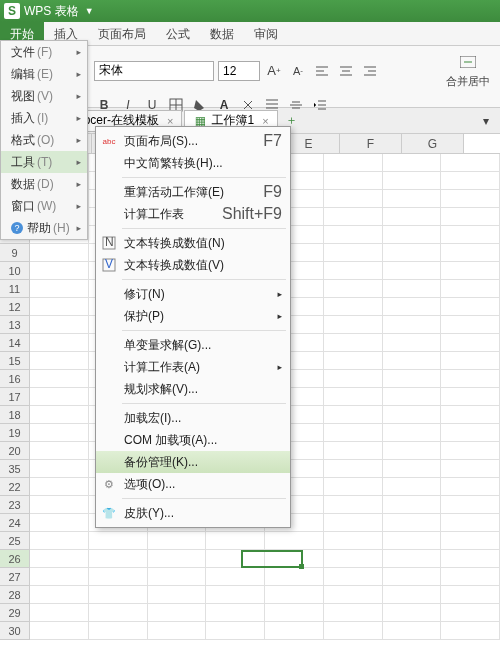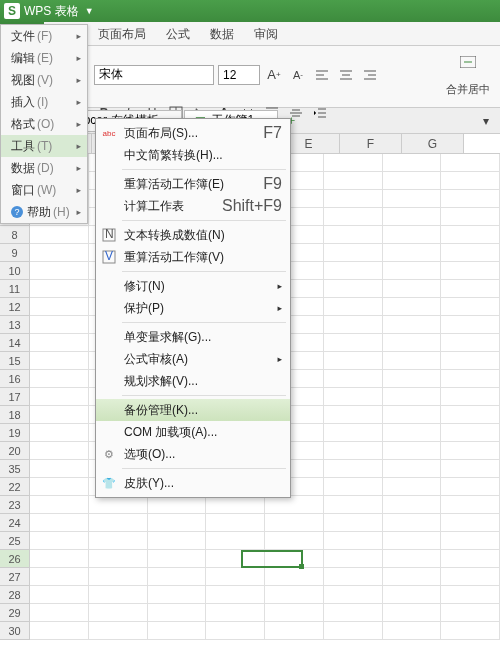--- a/index.html
+++ b/index.html
@@ -4,21 +4,21 @@
 <style>
 *{box-sizing:border-box;margin:0;padding:0;font-family:"Microsoft YaHei","SimSun",sans-serif;font-size:12px;user-select:none}
 body{width:500px;height:658px;background:#fff;overflow:hidden;position:relative}
 .titlebar{height:22px;background:linear-gradient(#4a9e4a,#3d8b3d);display:flex;align-items:center;color:#fff;padding-left:4px}
 .titlebar .logo{width:16px;height:16px;background:#fff;color:#3d8b3d;text-align:center;line-height:16px;font-weight:bold;border-radius:2px;margin-right:4px}
 .titlebar .drop{margin-left:6px;font-size:9px}
 .menubar{height:24px;background:#f5f5f5;border-bottom:1px solid #ccc;display:flex;align-items:stretch}
 .menubar .mi{padding:0 10px;line-height:24px;color:#444}
 .menubar .mi.active{background:#3d8b3d;color:#fff}
 .toolbar{height:62px;background:#f8f8f8;border-bottom:1px solid #ccc;display:flex}
-.side-menu{position:absolute;left:0;top:24px;width:88px;background:#f6f6f6;border:1px solid #bbb;z-index:5;box-shadow:1px 1px 3px rgba(0,0,0,.15)}
+.side-menu{position:absolute;left:0;top:40px;width:88px;background:#f6f6f6;border:1px solid #bbb;z-index:5;box-shadow:1px 1px 3px rgba(0,0,0,.15)}
 .side-menu .sm{height:22px;display:flex;align-items:center;padding:0 6px 0 10px;color:#333}
 .side-menu .sm.active{background:#d8ead3}
 .side-menu .sm .arr{margin-left:auto;font-size:9px;color:#666}
 .side-menu .sm .hk{color:#888;margin-left:2px}
 .side-menu .sm .ico{width:14px;height:14px;margin-right:4px;display:inline-flex;align-items:center;justify-content:center;font-size:11px}
 .tool-left{width:88px;border-right:1px solid #ccc;display:flex;flex-direction:column;align-items:center;justify-content:center}
 .tool-left .brush{width:24px;height:24px;color:#b06bc4;display:flex;align-items:center;justify-content:center}
 .tool-right{flex:1;padding:4px 6px;display:flex;flex-direction:column;gap:4px}
 .tr-row{display:flex;align-items:center;gap:4px}
 .font-sel{border:1px solid #aaa;height:20px;padding:0 4px;background:#fff;display:flex;align-items:center;width:120px}
@@ -34,28 +34,28 @@
 .colhdr .ch{width:62px;border-right:1px solid #ccc;background:#eee;text-align:center;line-height:20px;color:#555}
 .rowhdr{position:absolute;left:0;top:20px;width:30px;bottom:0}
 .rowhdr .rh{height:18px;border-bottom:1px solid #ccc;border-right:1px solid #ccc;background:#eee;text-align:center;line-height:18px;color:#555;font-size:11px}
 .rowhdr .rh.sel{background:#d8ead3}
 .grid{position:absolute;left:30px;top:20px;right:0;bottom:0}
 .grid .gr{height:18px;display:flex}
 .grid .gc{width:62px;border-right:1px solid #e0e0e0;border-bottom:1px solid #e0e0e0}
 .corner{position:absolute;left:0;top:0;width:30px;height:20px;background:#eee;border-right:1px solid #ccc;border-bottom:1px solid #ccc}
 .selcell{position:absolute;border:2px solid #3d8b3d;width:62px;height:18px;pointer-events:none}
 .selcell::after{content:"";position:absolute;right:-3px;bottom:-3px;width:5px;height:5px;background:#3d8b3d}
-.ctx{position:absolute;left:95px;top:118px;width:196px;background:#fafafa;border:1px solid #999;box-shadow:2px 2px 6px rgba(0,0,0,.25);z-index:10;padding:3px 0}
+.ctx{position:absolute;left:95px;top:126px;width:196px;background:#fafafa;border:1px solid #999;box-shadow:2px 2px 6px rgba(0,0,0,.25);z-index:10;padding:3px 0}
 .ctx .ci{height:22px;display:flex;align-items:center;padding:0 8px 0 28px;position:relative;color:#222}
 .ctx .ci.hl{background:linear-gradient(#e0efd5,#cde3bd)}
 .ctx .ci .ico{position:absolute;left:5px;width:16px;height:16px;display:flex;align-items:center;justify-content:center;font-size:11px}
 .ctx .ci .sc{margin-left:auto;color:#555;font-size:16px}
 .ctx .ci .arr{margin-left:auto;font-size:9px;color:#333}
 .ctx .sep{height:1px;background:#ddd;margin:3px 4px 3px 26px}
-.merge-group{margin-left:auto;display:flex;flex-direction:column;align-items:center;gap:10px;padding:2px 4px}
+.merge-group{margin-left:auto;display:flex;flex-direction:column;align-items:center;gap:2px;padding:2px 4px}
 </style>
 </head>
 <body>
 
 <div class="titlebar">
   <span class="logo">S</span>
   <span>WPS 表格</span>
   <span class="drop">▼</span>
 </div>
 
@@ -564,50 +564,53 @@
       </span>
       <span>文本转换成数值(N)</span>
     </div>
     <div class="ci">
       <span class="ico">
         <svg width="14" height="14">
           <rect x="1" y="1" width="12" height="12" fill="none" stroke="#888"></rect>
           <text x="3" y="10" font-size="8" fill="#36c">V</text>
         </svg>
       </span>
-      <span>重算活动工作簿(V)</span>
+      <span>文本转换成数值(V)</span>
     </div>
     <div class="sep"></div>
     <div class="ci">
       <span>修订(N)</span>
       <span class="arr">▸</span>
     </div>
     <div class="ci">
       <span>保护(P)</span>
       <span class="arr">▸</span>
     </div>
     <div class="sep"></div>
     <div class="ci">
       <span>单变量求解(G)...</span>
     </div>
     <div class="ci">
-      <span>公式审核(A)</span>
+      <span>计算工作表(A)</span>
       <span class="arr">▸</span>
     </div>
     <div class="ci">
       <span>规划求解(V)...</span>
     </div>
     <div class="sep"></div>
+    <div class="ci">
+      <span>加载宏(I)...</span>
+    </div>
+    <div class="ci">
+      <span>COM 加载项(A)...</span>
+    </div>
     <div class="ci hl">
       <span>备份管理(K)...</span>
     </div>
     <div class="ci">
-      <span>COM 加载项(A)...</span>
-    </div>
-    <div class="ci">
       <span class="ico" style="color: rgb(136, 136, 136);">⚙</span>
       <span>选项(O)...</span>
     </div>
     <div class="sep"></div>
     <div class="ci">
       <span class="ico" style="font-size: 11px;">👕</span>
       <span>皮肤(Y)...</span>
     </div>
   </div>
 

